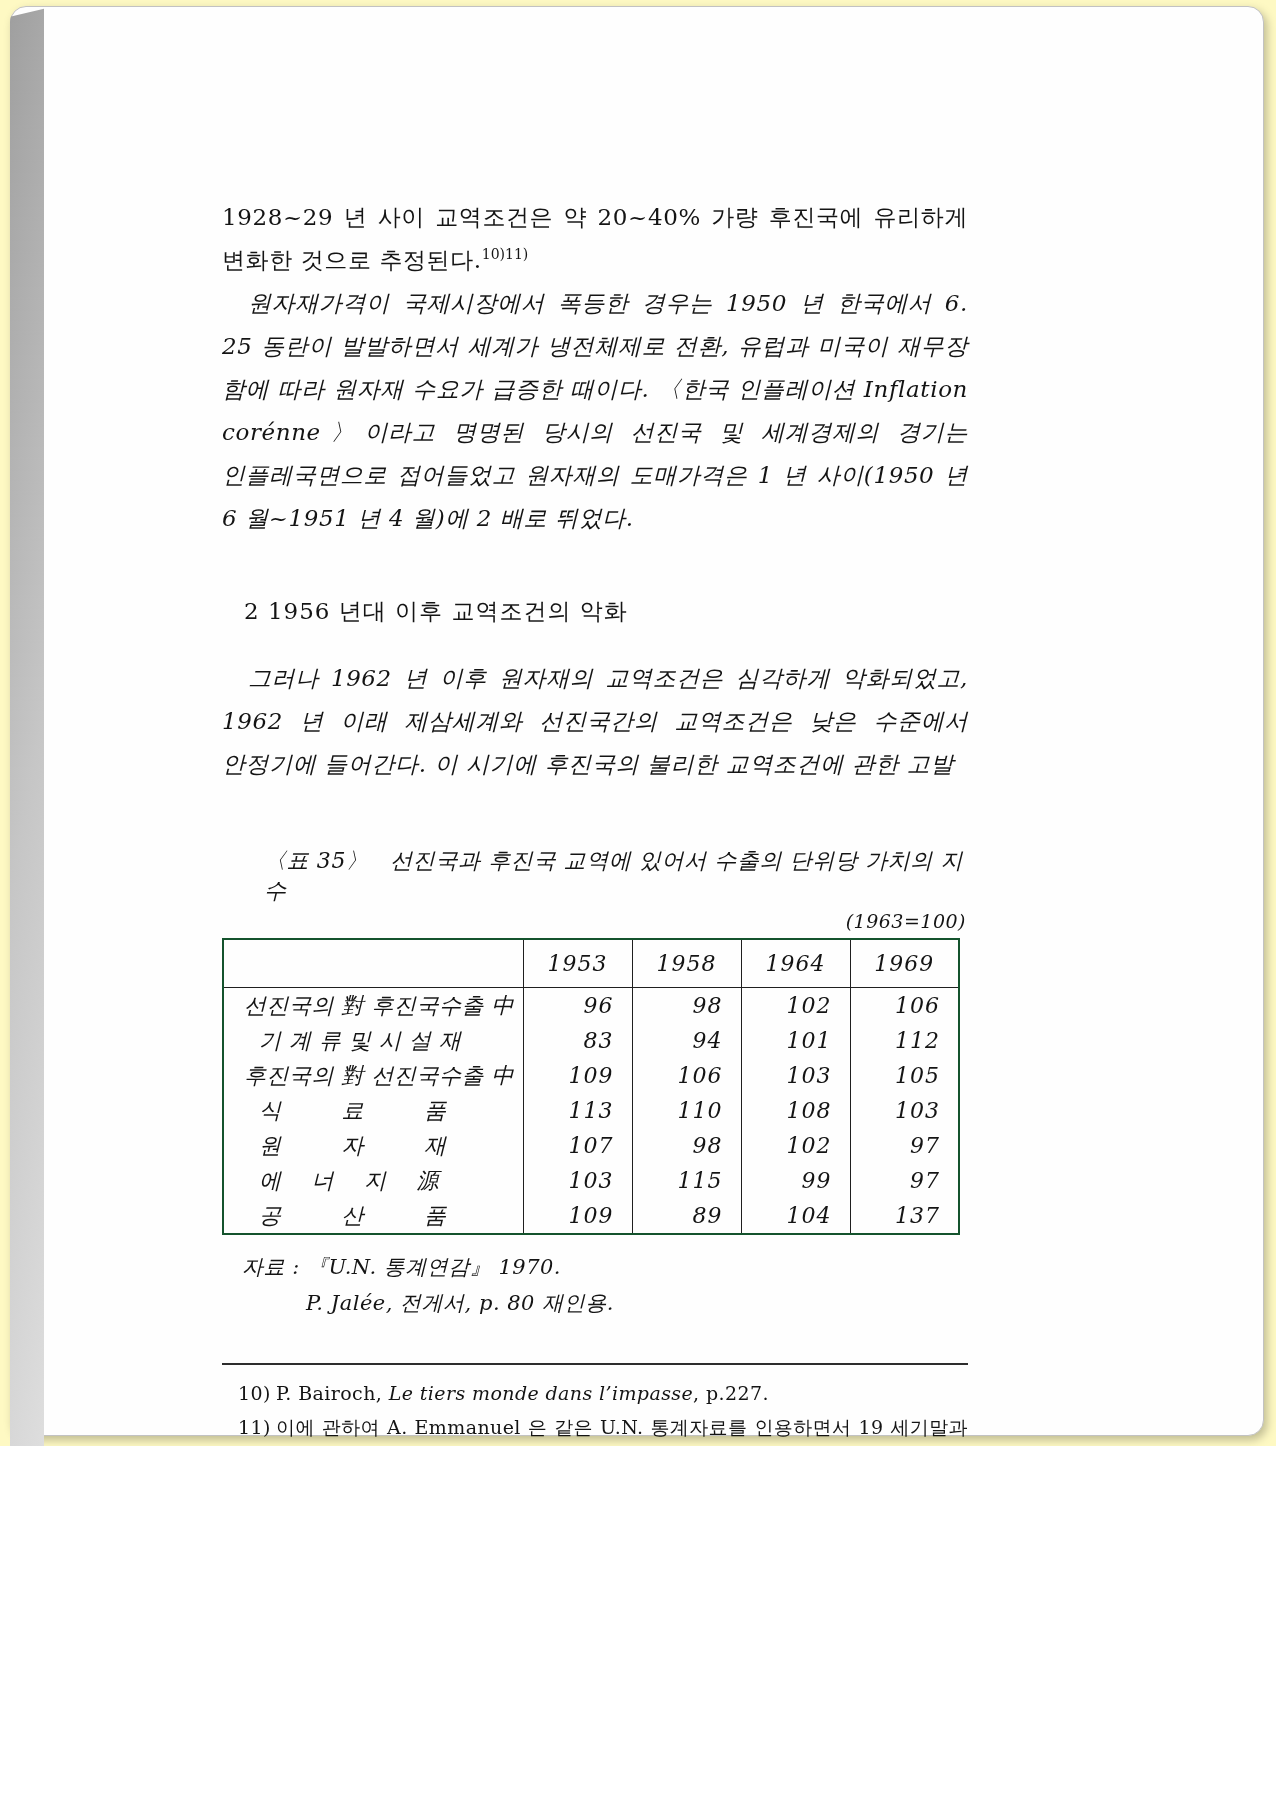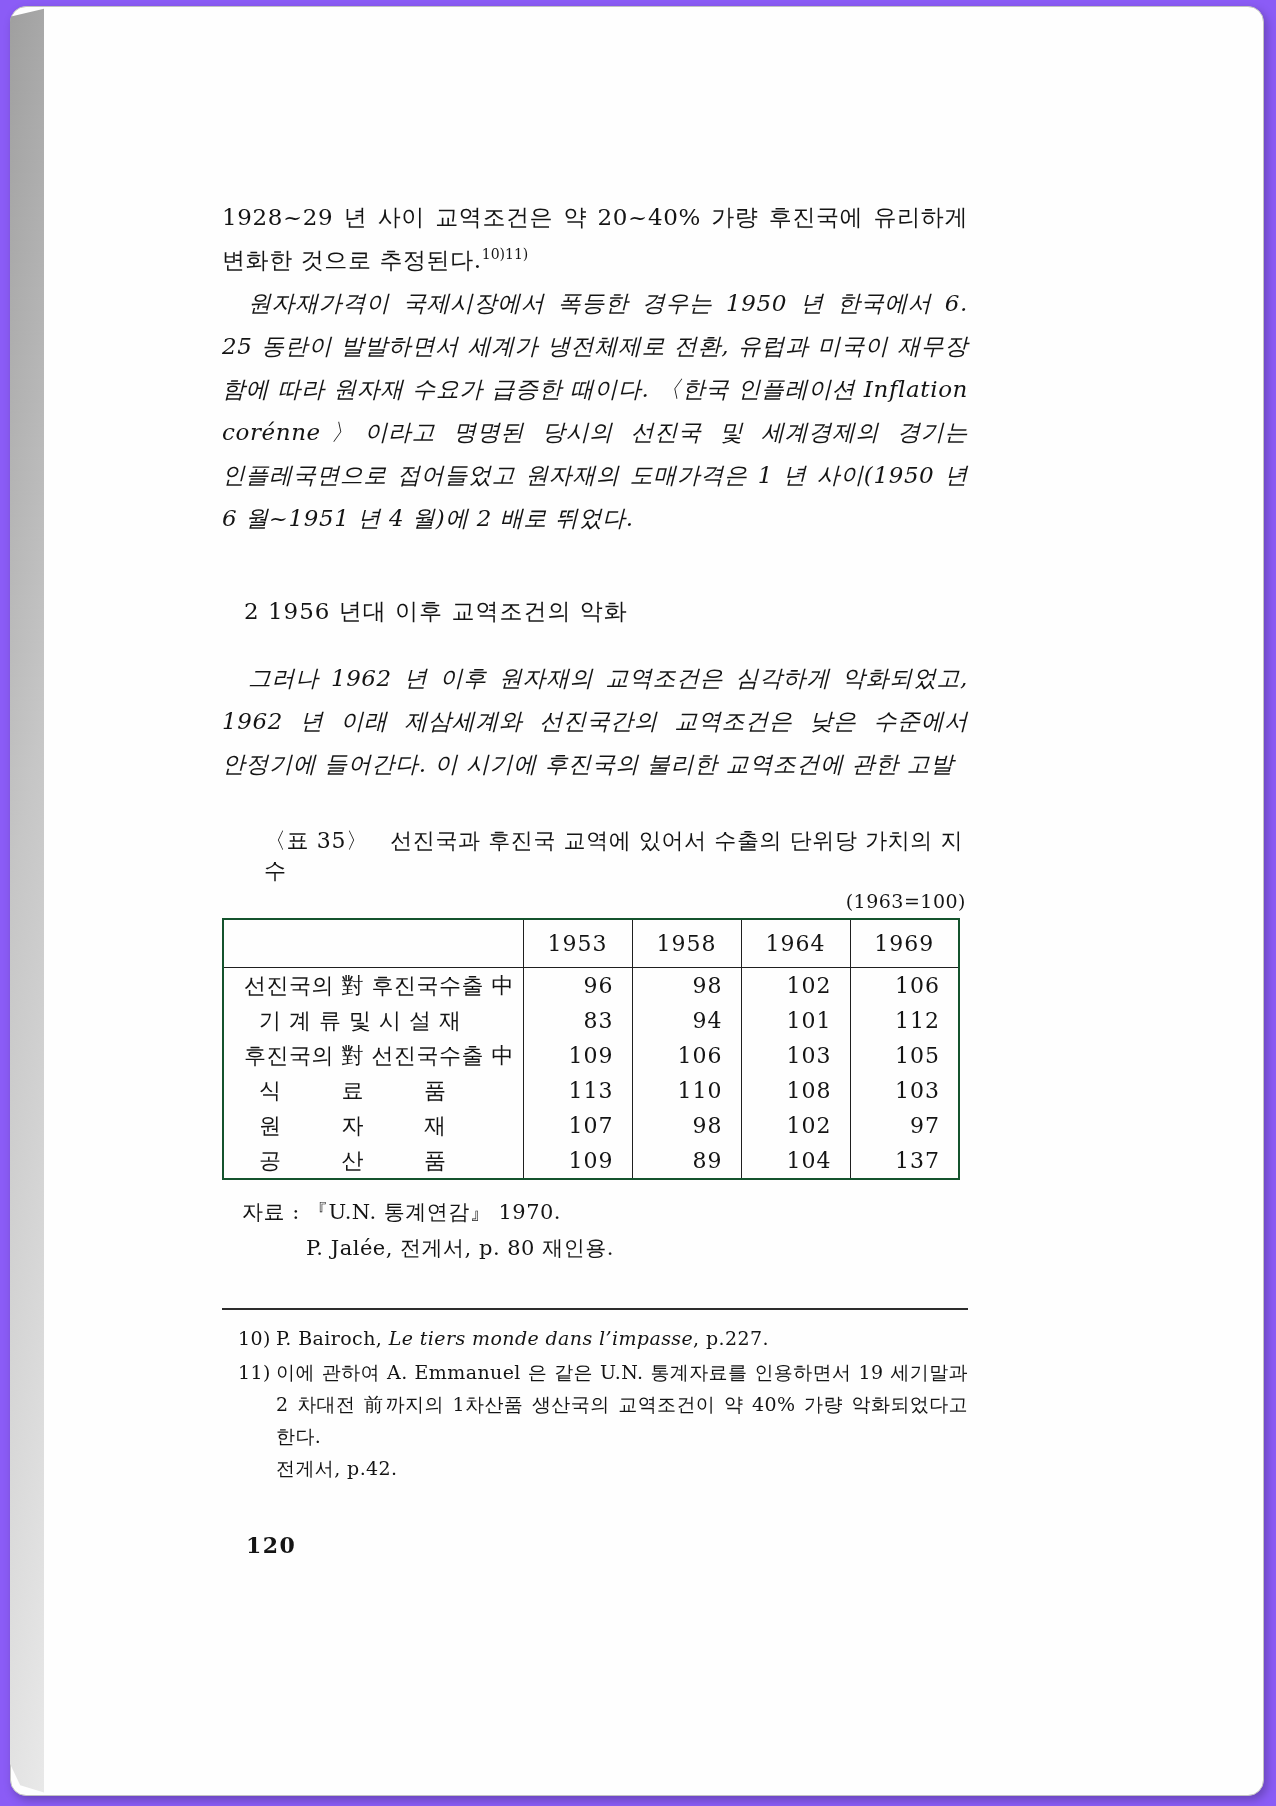--- a/index.html
+++ b/index.html
@@ -4,23 +4,23 @@
 <style>
   html, body {
     margin: 0;
     padding: 0;
     background: #ffffff;
     font-family: "DejaVu Serif", "Liberation Serif", serif;
   }
   .sheet {
     position: relative;
     width: 1276px;
-    height: 1806px;
+    height: 1446px;
     margin: 0 auto;
-    background: #8b5cf6;
+    background: #fef9c3;
     overflow: hidden;
   }
   
   .page-face {
     position: absolute;
     left: 10px; top: 6px; right: 12px; bottom: 10px;
     background: #fefefe;
     border: 1px solid #c2c2c2;
     border-radius: 16px;
     box-shadow: 3px 4px 10px rgba(0,0,0,0.25);
@@ -56,21 +56,21 @@
     vertical-align: super;
     line-height: 0;
   }
   .section-heading {
     margin: 56px 0 30px 0;
     padding-left: 22px;
     font-size: 23px;
     font-weight: normal;
     letter-spacing: 1px;
   }
-  .table-block { margin-top: 40px; }
+  .table-block { margin-top: 60px; font-style: italic; }
   .table-caption {
     font-size: 22px;
     letter-spacing: 0.6px;
     margin-left: 42px;
     margin-bottom: 4px;
   }
   .caption-tag { margin-right: 14px; }
   .base-note {
     text-align: right;
     font-size: 19px;
@@ -218,20 +218,27 @@
             <td class="cell-num">103</td>
           </tr>
           <tr>
             <td class="cell-label">  원        자        재</td>
             <td class="cell-num">107</td>
             <td class="cell-num">98</td>
             <td class="cell-num">102</td>
             <td class="cell-num">97</td>
           </tr>
           <tr>
+            <td class="cell-label">  에    너    지    源</td>
+            <td class="cell-num">103</td>
+            <td class="cell-num">115</td>
+            <td class="cell-num">99</td>
+            <td class="cell-num">97</td>
+          </tr>
+          <tr>
             <td class="cell-label">  공        산        품</td>
             <td class="cell-num">109</td>
             <td class="cell-num">89</td>
             <td class="cell-num">104</td>
             <td class="cell-num">137</td>
           </tr>
         </tbody>
       </table>
 
       <div class="sources">

